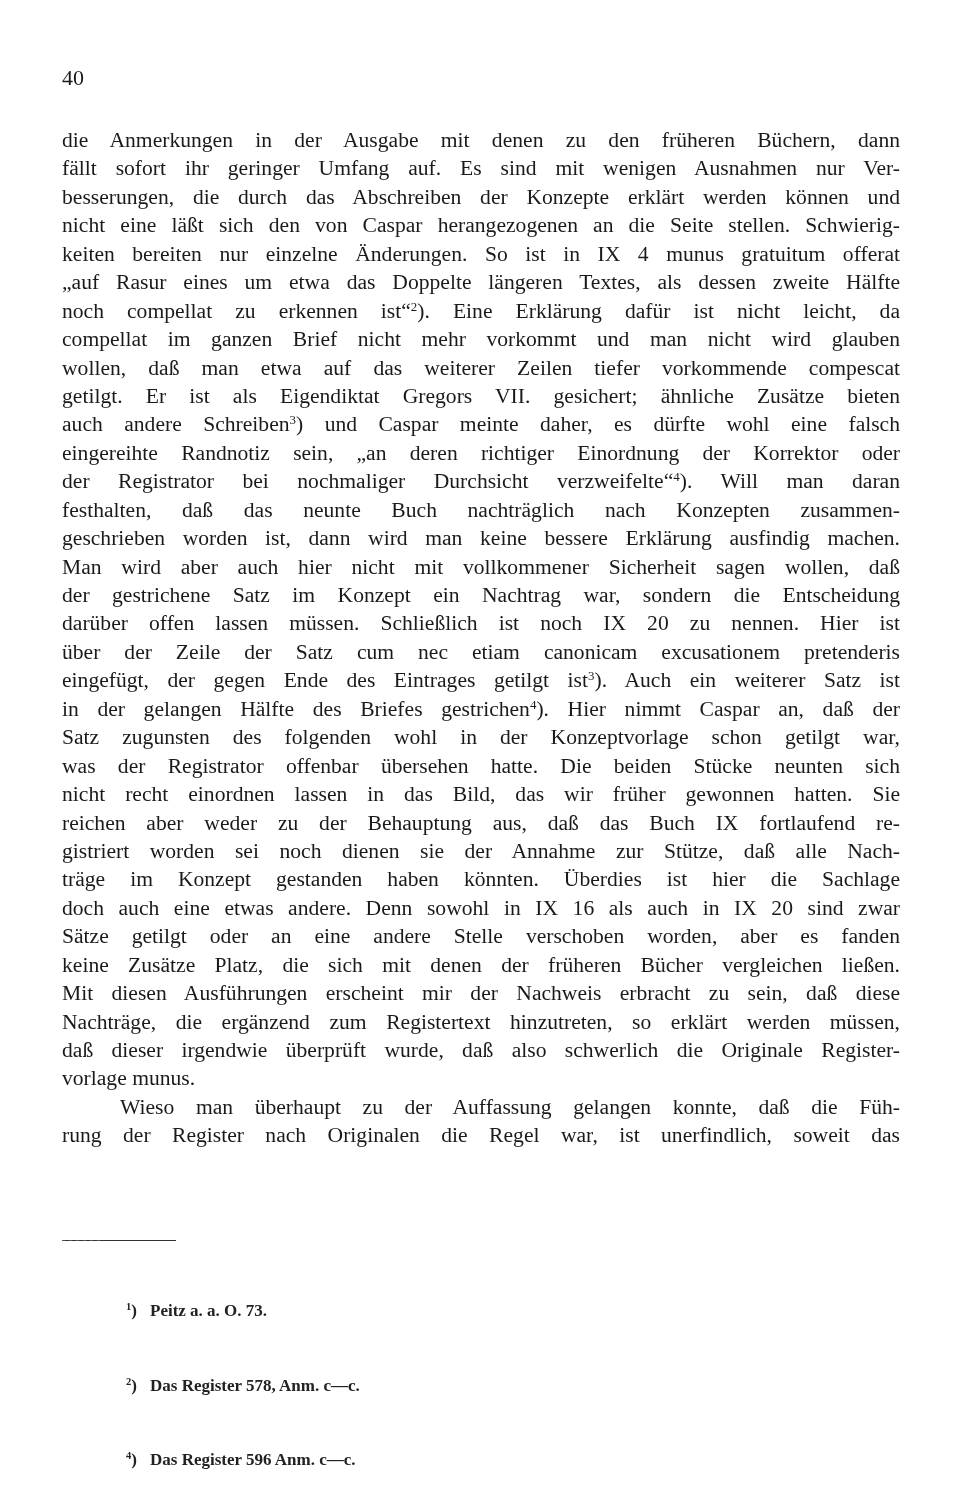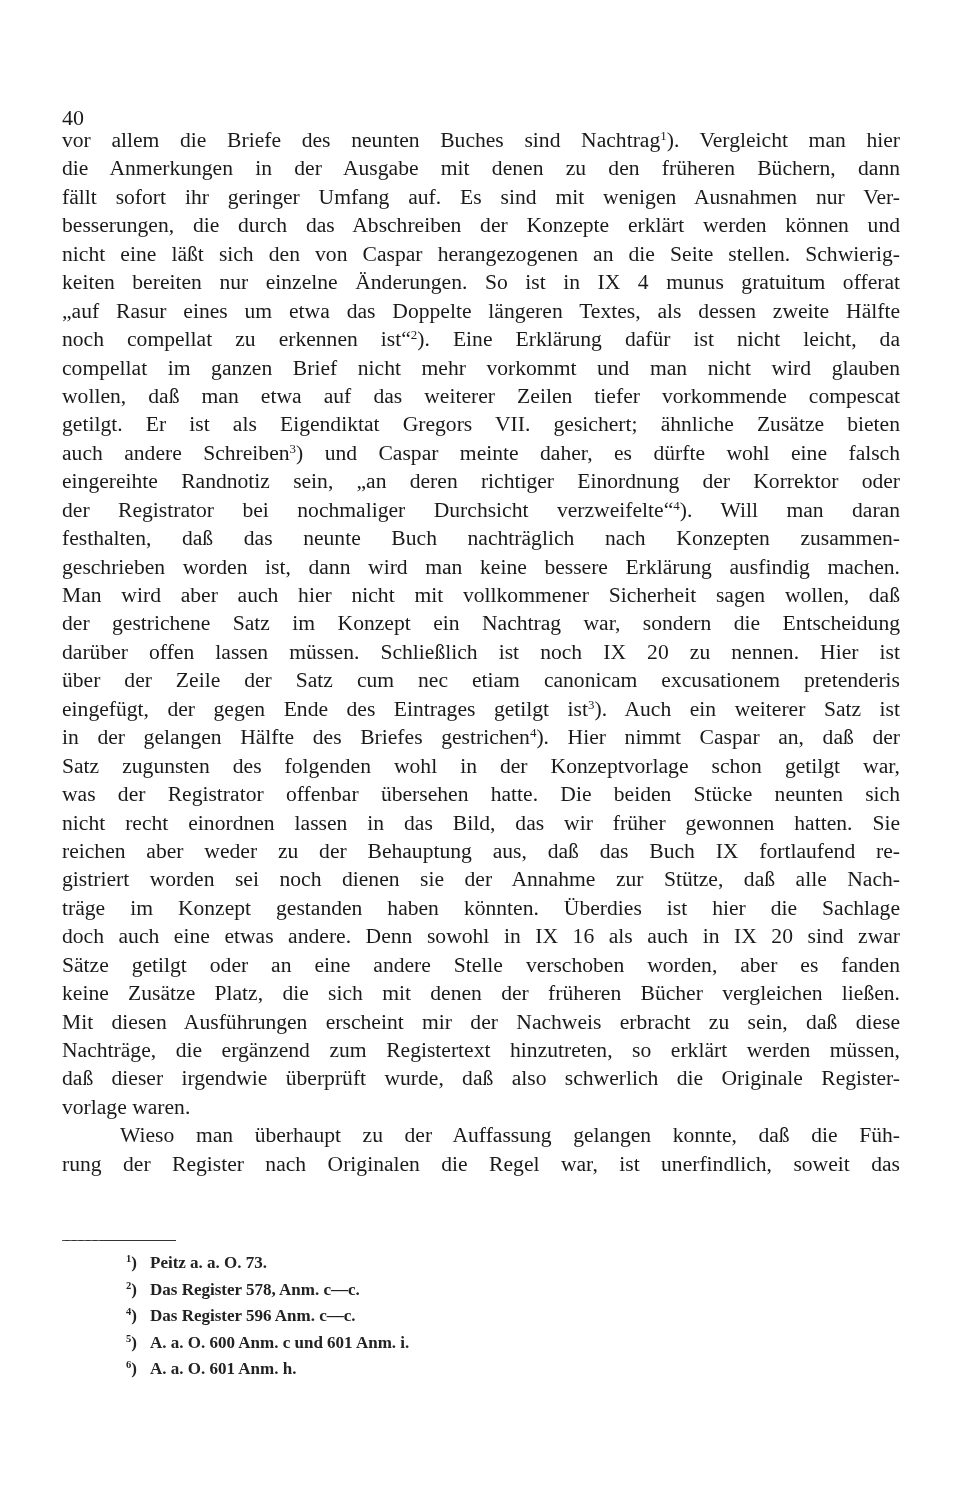--- a/index.html
+++ b/index.html
@@ -14,21 +14,20 @@
       overflow: hidden;
       font-family: "Liberation Serif", "DejaVu Serif", serif;
       color: #1a1a1a;
     }
     .page-number {
       position: absolute;
       left: 62px;
       top: 64px;
       font-size: 22px;
       line-height: 28px;
-      margin-top: 40px;
     }
     .body-text {
       position: absolute;
       left: 62px;
       top: 126px;
       width: 838px;
       font-size: 21.6px;
       line-height: 28.45px;
     }
     .line {
@@ -70,37 +69,37 @@
       left: 126px;
       top: 1250px;
       font-size: 17px;
       line-height: 26.6px;
       font-weight: bold;
       color: #222222;
     }
     .footnote {
       display: block;
       white-space: nowrap;
+      margin-top: 48px;
     }
     .fn-mark {
       display: inline-block;
       width: 24px;
     }
     .fn-mark sup {
       font-size: 0.62em;
     }
   </style>
 </head>
 <body>
 
 <div>
   <div class="page-number">40</div>
 
   <div class="body-text" id="body-text">
-      <span class="line"><span>vor allem die Briefe des neunten Buches sind Nachtrag</span><sup>1</sup><span>). Vergleicht man hier</span></span>
       <span class="line"><span>die Anmerkungen in der Ausgabe mit denen zu den früheren Büchern, dann</span></span>
       <span class="line"><span>fällt sofort ihr geringer Umfang auf. Es sind mit wenigen Ausnahmen nur Ver-</span></span>
       <span class="line"><span>besserungen, die durch das Abschreiben der Konzepte erklärt werden können und</span></span>
       <span class="line"><span>nicht eine läßt sich den von Caspar herangezogenen an die Seite stellen. Schwierig-</span></span>
       <span class="line"><span>keiten bereiten nur einzelne Änderungen. So ist in IX 4 munus gratuitum offerat</span></span>
       <span class="line"><span>„auf Rasur eines um etwa das Doppelte längeren Textes, als dessen zweite Hälfte</span></span>
       <span class="line"><span>noch compellat zu erkennen ist“</span><sup>2</sup><span>). Eine Erklärung dafür ist nicht leicht, da</span></span>
       <span class="line"><span>compellat im ganzen Brief nicht mehr vorkommt und man nicht wird glauben</span></span>
       <span class="line"><span>wollen, daß man etwa auf das weiterer Zeilen tiefer vorkommende compescat</span></span>
       <span class="line"><span>getilgt. Er ist als Eigendiktat Gregors VII. gesichert; ähnliche Zusätze bieten</span></span>
@@ -120,21 +119,21 @@
       <span class="line"><span>nicht recht einordnen lassen in das Bild, das wir früher gewonnen hatten. Sie</span></span>
       <span class="line"><span>reichen aber weder zu der Behauptung aus, daß das Buch IX fortlaufend re-</span></span>
       <span class="line"><span>gistriert worden sei noch dienen sie der Annahme zur Stütze, daß alle Nach-</span></span>
       <span class="line"><span>träge im Konzept gestanden haben könnten. Überdies ist hier die Sachlage</span></span>
       <span class="line"><span>doch auch eine etwas andere. Denn sowohl in IX 16 als auch in IX 20 sind zwar</span></span>
       <span class="line"><span>Sätze getilgt oder an eine andere Stelle verschoben worden, aber es fanden</span></span>
       <span class="line"><span>keine Zusätze Platz, die sich mit denen der früheren Bücher vergleichen ließen.</span></span>
       <span class="line"><span>Mit diesen Ausführungen erscheint mir der Nachweis erbracht zu sein, daß diese</span></span>
       <span class="line"><span>Nachträge, die ergänzend zum Registertext hinzutreten, so erklärt werden müssen,</span></span>
       <span class="line"><span>daß dieser irgendwie überprüft wurde, daß also schwerlich die Originale Register-</span></span>
-      <span class="line last"><span>vorlage waren.</span></span>
+      <span class="line last"><span>vorlage munus.</span></span>
       <span class="line indent"><span>Wieso man überhaupt zu der Auffassung gelangen konnte, daß die Füh-</span></span>
       <span class="line"><span>rung der Register nach Originalen die Regel war, ist unerfindlich, soweit das</span></span>
     </div>
 
   <div class="footnote-rule">
     <span class="dots"></span>
   </div>
 
   <div class="footnotes" id="footnotes">
       <span class="footnote"><span class="fn-mark"><sup>1</sup>)</span><span>Peitz a. a. O. 73.</span></span>

